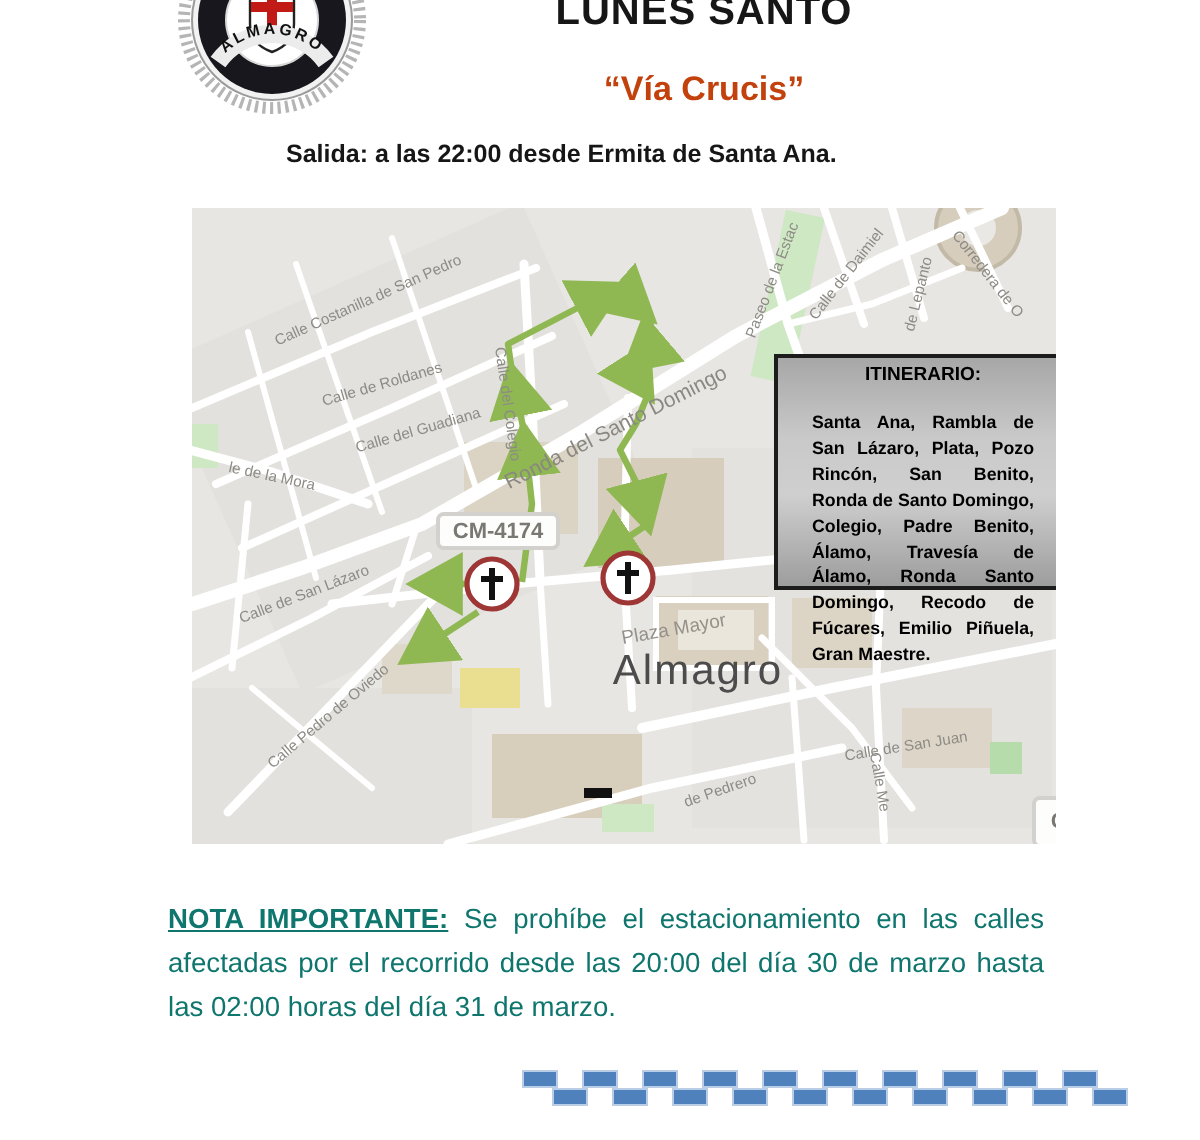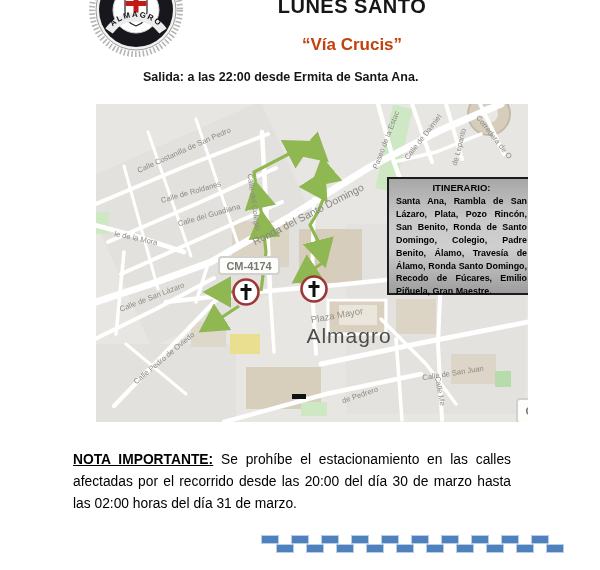--- a/index.html
+++ b/index.html
@@ -29,25 +29,25 @@
     justify-content:center;box-sizing:border-box;margin-left:36px;}
   .rb1{left:86px;top:152px;width:62px;height:19px;}
   .rb2{left:37px;top:287px;width:68px;height:21px;}
   .rb3{left:384px;top:294px;width:64px;height:26px;}
 
   
   .itin{position:absolute;left:291px;top:73px;width:149px;height:118px;box-sizing:border-box;
     border:2px solid #1c1c1c;background:linear-gradient(180deg,#a7a7a7 0%,#c9c9c9 35%,#cfcfcf 60%,#9d9d9d 100%);
     padding:3px 5px 2px;}
   .itin h4{margin:0 0 1px;text-align:center;font-size:9.5px;font-weight:bold;color:#000;}
-  .itin p{margin:2px;font-size:8.9px;line-height:12.9px;font-weight:bold;text-align:justify;color:#000;}
-
-  
-  .nota{position:absolute;left:73px;top:449px;width:438px;margin:0;font-size:13.8px;
-    line-height:22px;text-align:justify;color:#000000;}
+  .itin p{margin:12px;font-size:8.9px;line-height:12.9px;font-weight:bold;text-align:justify;color:#000;}
+
+  
+  .nota{position:absolute;left:84px;top:449px;width:438px;margin:0;font-size:13.8px;
+    line-height:22px;text-align:justify;color:#0f766e;}
   .nota .lbl{font-weight:bold;text-decoration:underline;}
 
   
   .zigzag{position:absolute;left:261px;top:535px;display:flex;align-items:flex-start;}
   .zigzag i{display:block;width:16px;height:7px;background:#4f81bd;border:1px solid #b9cde6;
     margin-right:-3px;}
   .zigzag i:nth-child(even){margin-top:9px;}
 </style>
 </head>
 <body>

